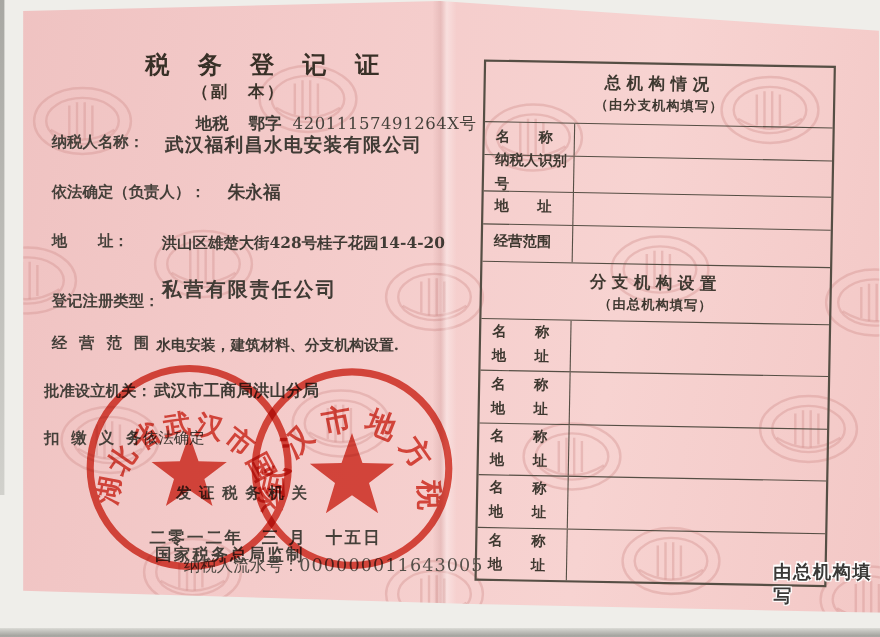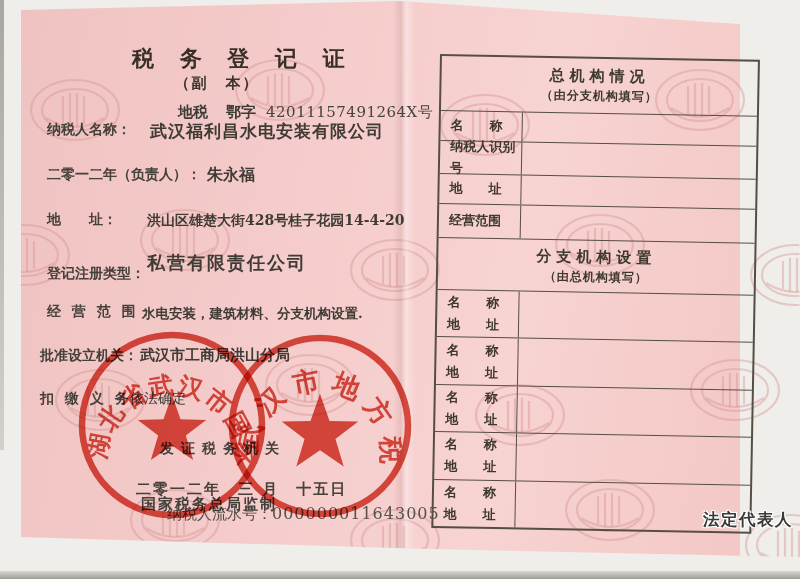--- a/index.html
+++ b/index.html
@@ -1,19 +1,19 @@
 <!DOCTYPE html>
 <html><head>
 <meta charset="utf-8">
 <style>
   * { margin:0; padding:0; box-sizing:border-box; }
   html,body { width:800px; height:579px; }
   body { font-family:"DejaVu Serif", serif; background:#efeeea; position:relative; overflow:hidden; }
 
-  .screen { position:absolute; inset:0; width:740px; height:579px; background:#efeeea; }
+  .screen { position:absolute; inset:0; width:800px; height:579px; background:#efeeea; }
 
   
   .edge-left { position:absolute; left:0; top:0; width:4px; height:450px; background:linear-gradient(180deg,#6d6d68,#b9b9b4); opacity:.55; }
   .edge-bottom { position:absolute; left:0; bottom:0; width:800px; height:8px; background:linear-gradient(180deg,#d8d8d3,#9d9d98); }
 
   
   .paper { position:absolute; inset:0; clip-path:polygon(21px 10px,400px 1px,799px 28px,800px 557px,430px 549px,21px 537px);
            background:linear-gradient(100deg,#efc2c1 0%,#f4cbca 35%,#f7d3d1 68%,#f3c8c6 100%); }
   .emblem-bg { position:absolute; left:0; top:0; }
   .fold { position:absolute; left:393px; top:0; width:22px; height:579px;
@@ -110,21 +110,21 @@
       <div class="abs cert-title">税 务 登 记 证</div>
       <div class="abs cert-sub">（副　本）</div>
 
       <span class="abs no-prefix">地税</span>
       <span class="abs no-region">鄂字</span>
       <span class="abs no-number">42011157491264X号</span>
 
       <span class="abs lbl f0l">纳税人名称：</span>
       <span class="abs val f0v">武汉福利昌水电安装有限公司</span>
 
-      <span class="abs lbl f1l">二零一二年（负责人）：</span>
+      <span class="abs lbl f1l">依法确定（负责人）：</span>
       <span class="abs val f1v">朱永福</span>
 
       <span class="abs lbl f2l">地　　址：</span>
       <span class="abs val f2v">洪山区雄楚大街428号桂子花园14-4-20</span>
 
       <span class="abs lbl f3l">登记注册类型：</span>
       <span class="abs val f3v">私营有限责任公司</span>
 
       <span class="abs lbl f4l">经 营 范 围：</span>
       <span class="abs val f4v">水电安装，建筑材料、分支机构设置.</span>
@@ -224,18 +224,18 @@
         <div class="t-label">
             <span class="ln">名　　称</span>
             <span class="ln">地　　址</span>
           </div>
         <div class="t-value"></div>
       </div>
     </div>
   </div>
 
   <div class="szfa">
-    <div class="szfa-site">法定代表人</div>
+    <div class="szfa-site">由总机构填写</div>
   </div>
 
   <div class="edge-left"></div>
   <div class="edge-bottom"></div>
 </div>
 
 </body></html>

